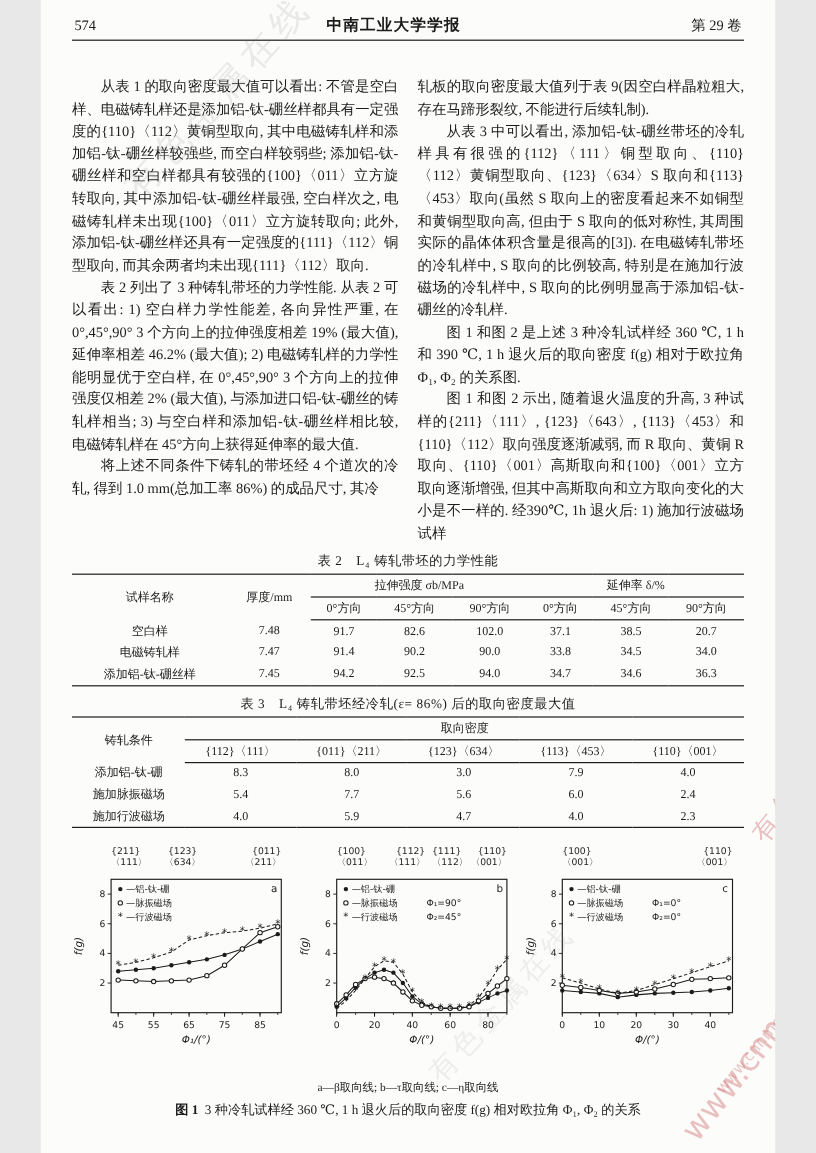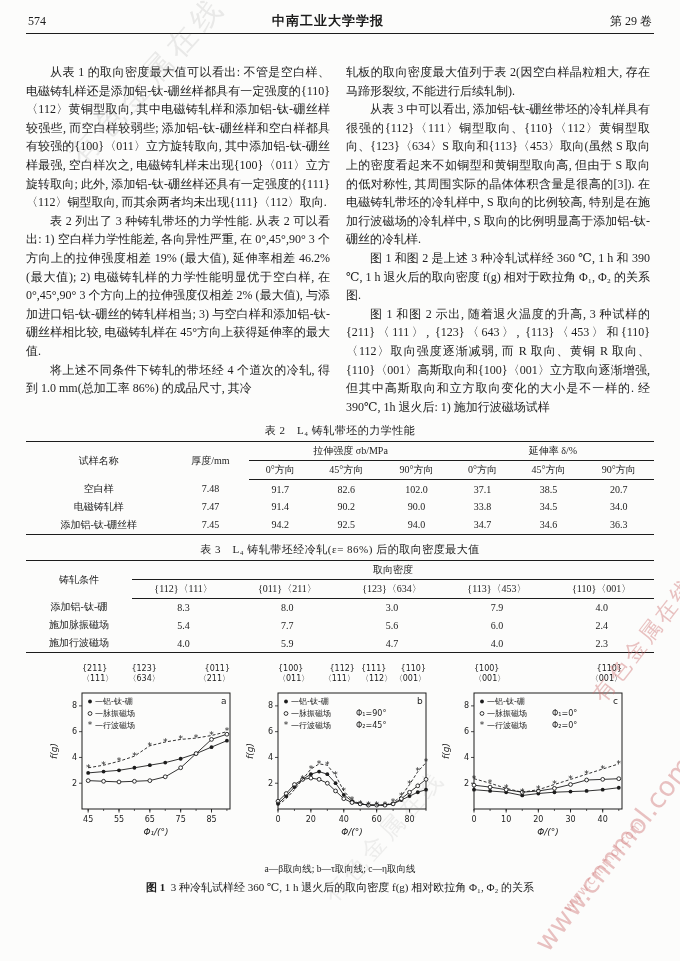--- a/index.html
+++ b/index.html
@@ -1,17 +1,17 @@
 <!DOCTYPE html>
 <html><head>
 <meta charset="utf-8">
 <style>
   html,body{margin:0;padding:0;background:#e8e8e8;}
   .page{
-    position:relative;width:680px;height:961px;margin:0 auto;
+    position:relative;width:612px;height:961px;margin:0 auto;
     background:#fcfcfb;color:#1c1c1c;overflow:hidden;
     font-family:"Liberation Serif","DejaVu Serif",serif;
     box-sizing:border-box;padding:8px 26px 0 26px;
   }
   
   .hdr{display:flex;justify-content:space-between;align-items:baseline;
        font-size:12px;padding:4px 2px 3px 2px;}
   .hdr .title{font-weight:bold;font-size:13px;letter-spacing:1px;}
   .hdr-rule{border-bottom:1.6px solid #1c1c1c;margin:0 0 8px 0;}
   
@@ -61,21 +61,21 @@
   </div>
   <div class="hdr-rule"></div>
 
   <div class="cols">
     <div class="col" id="col-left">
         <p class="ind">从表 1 的取向密度最大值可以看出: 不管是空白样、电磁铸轧样还是添加铝-钛-硼丝样都具有一定强度的{110}〈112〉黄铜型取向, 其中电磁铸轧样和添加铝-钛-硼丝样较强些, 而空白样较弱些; 添加铝-钛-硼丝样和空白样都具有较强的{100}〈011〉立方旋转取向, 其中添加铝-钛-硼丝样最强, 空白样次之, 电磁铸轧样未出现{100}〈011〉立方旋转取向; 此外, 添加铝-钛-硼丝样还具有一定强度的{111}〈112〉铜型取向, 而其余两者均未出现{111}〈112〉取向.</p>
         <p class="ind">表 2 列出了 3 种铸轧带坯的力学性能. 从表 2 可以看出: 1) 空白样力学性能差, 各向异性严重, 在 0°,45°,90° 3 个方向上的拉伸强度相差 19% (最大值), 延伸率相差 46.2% (最大值); 2) 电磁铸轧样的力学性能明显优于空白样, 在 0°,45°,90° 3 个方向上的拉伸强度仅相差 2% (最大值), 与添加进口铝-钛-硼丝的铸轧样相当; 3) 与空白样和添加铝-钛-硼丝样相比较, 电磁铸轧样在 45°方向上获得延伸率的最大值.</p>
         <p class="ind">将上述不同条件下铸轧的带坯经 4 个道次的冷轧, 得到 1.0 mm(总加工率 86%) 的成品尺寸, 其冷</p>
       </div>
     <div class="col" id="col-right">
-        <p>轧板的取向密度最大值列于表 2(因空白样晶粒粗大, 存在马蹄形裂纹, 不能进行后续轧制).</p>
+        <p>轧板的取向密度最大值列于表 9(因空白样晶粒粗大, 存在马蹄形裂纹, 不能进行后续轧制).</p>
         <p class="ind">从表 3 中可以看出, 添加铝-钛-硼丝带坯的冷轧样具有很强的{112}〈111〉铜型取向、{110}〈112〉黄铜型取向、{123}〈634〉S 取向和{113}〈453〉取向(虽然 S 取向上的密度看起来不如铜型和黄铜型取向高, 但由于 S 取向的低对称性, 其周围实际的晶体体积含量是很高的[3]). 在电磁铸轧带坯的冷轧样中, S 取向的比例较高, 特别是在施加行波磁场的冷轧样中, S 取向的比例明显高于添加铝-钛-硼丝的冷轧样.</p>
         <p class="ind">图 1 和图 2 是上述 3 种冷轧试样经 360 ℃, 1 h 和 390 ℃, 1 h 退火后的取向密度 f(g) 相对于欧拉角 Φ₁, Φ₂ 的关系图.</p>
         <p class="ind">图 1 和图 2 示出, 随着退火温度的升高, 3 种试样的{211}〈111〉, {123}〈643〉, {113}〈453〉和{110}〈112〉取向强度逐渐减弱, 而 R 取向、黄铜 R 取向、{110}〈001〉高斯取向和{100}〈001〉立方取向逐渐增强, 但其中高斯取向和立方取向变化的大小是不一样的. 经390℃, 1h 退火后: 1) 施加行波磁场试样</p>
       </div>
   </div>
 
   <div class="tblwrap">
     <div class="tbl-title">表 2　L₄ 铸轧带坯的力学性能</div>
     <table>
       <thead>

